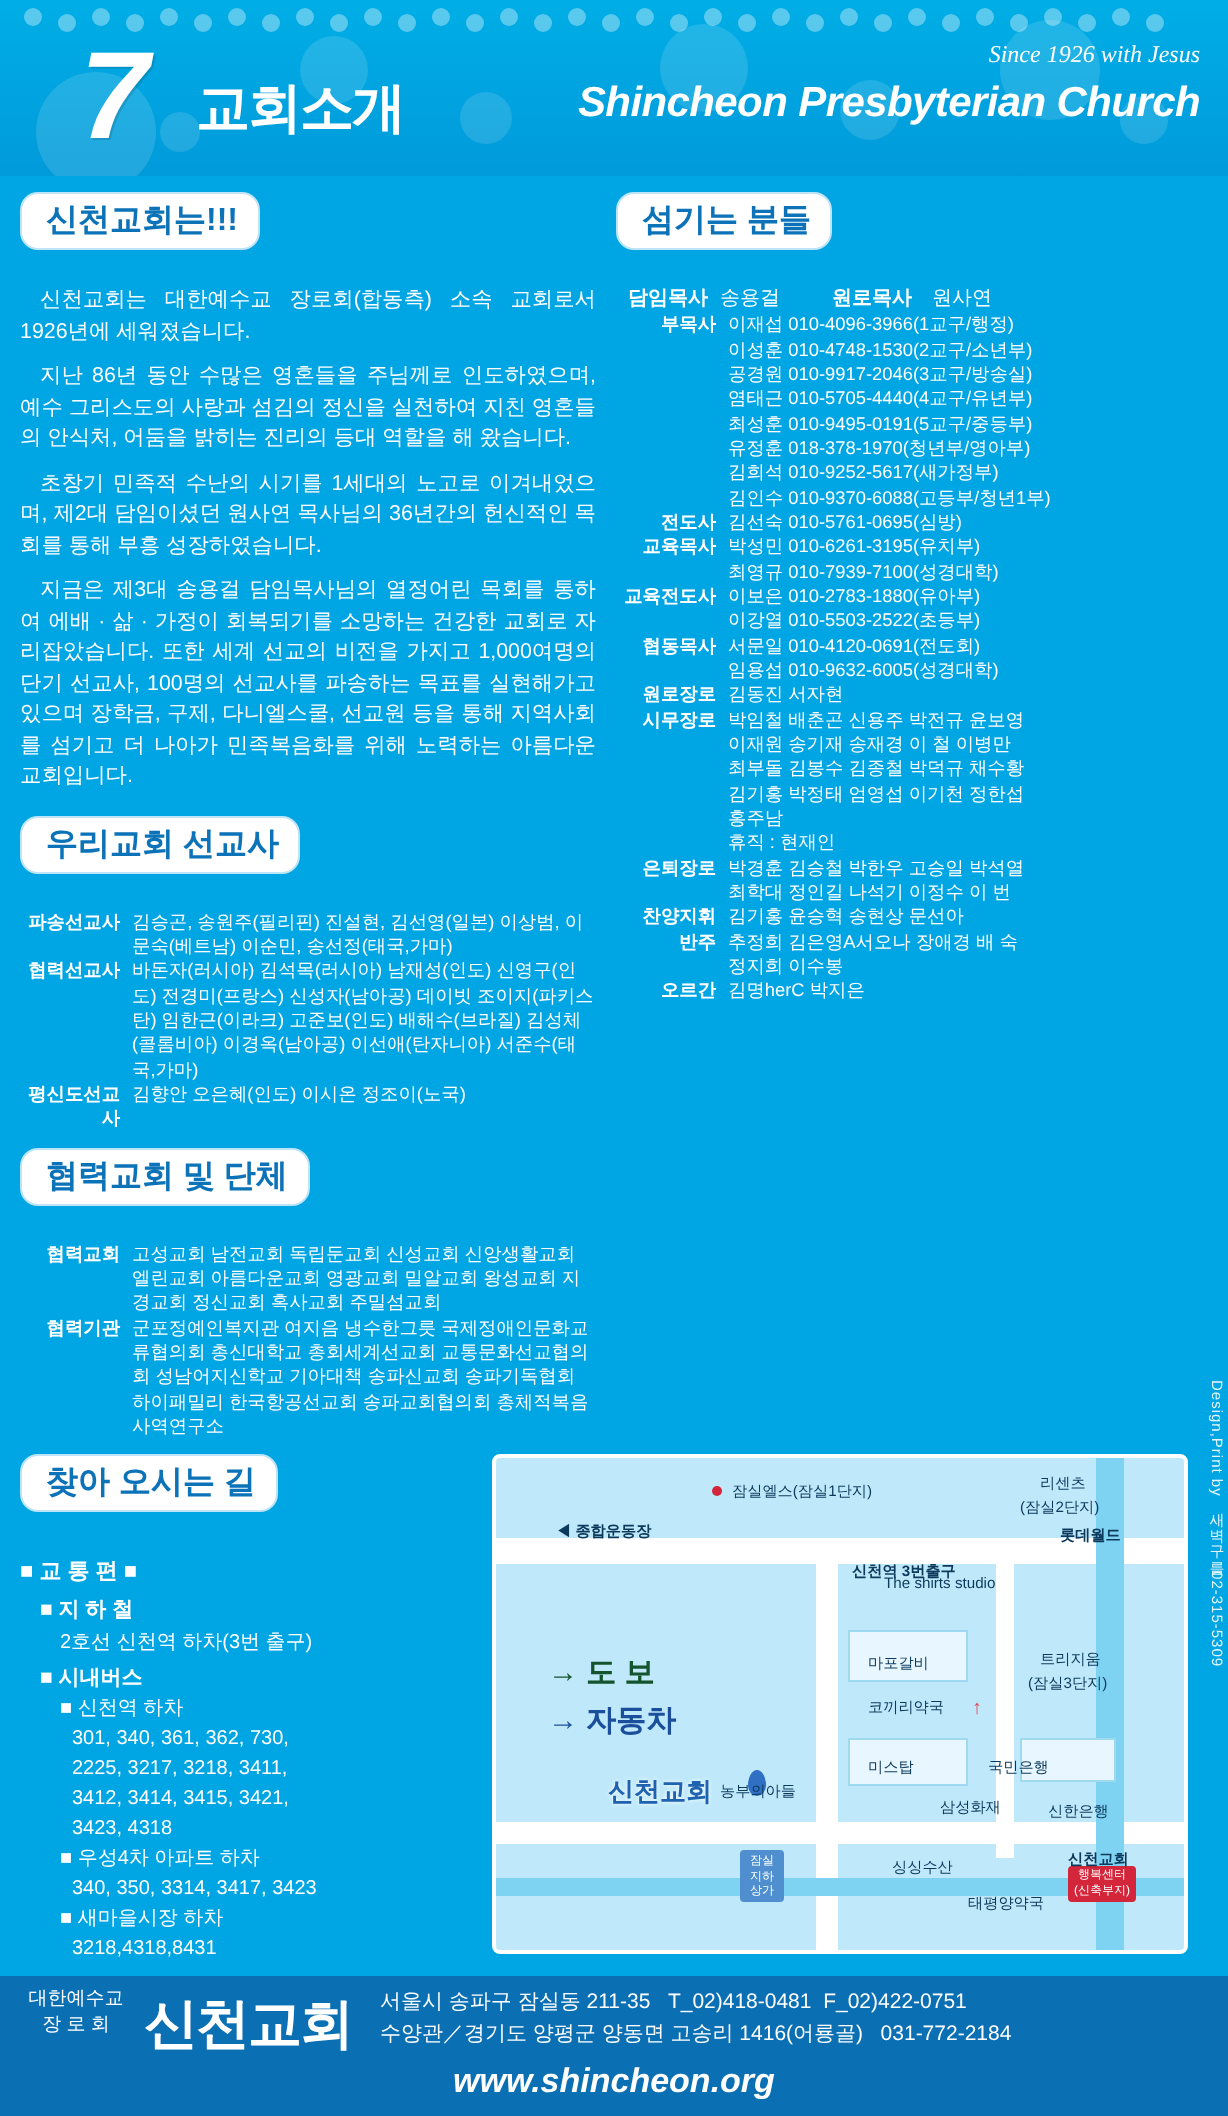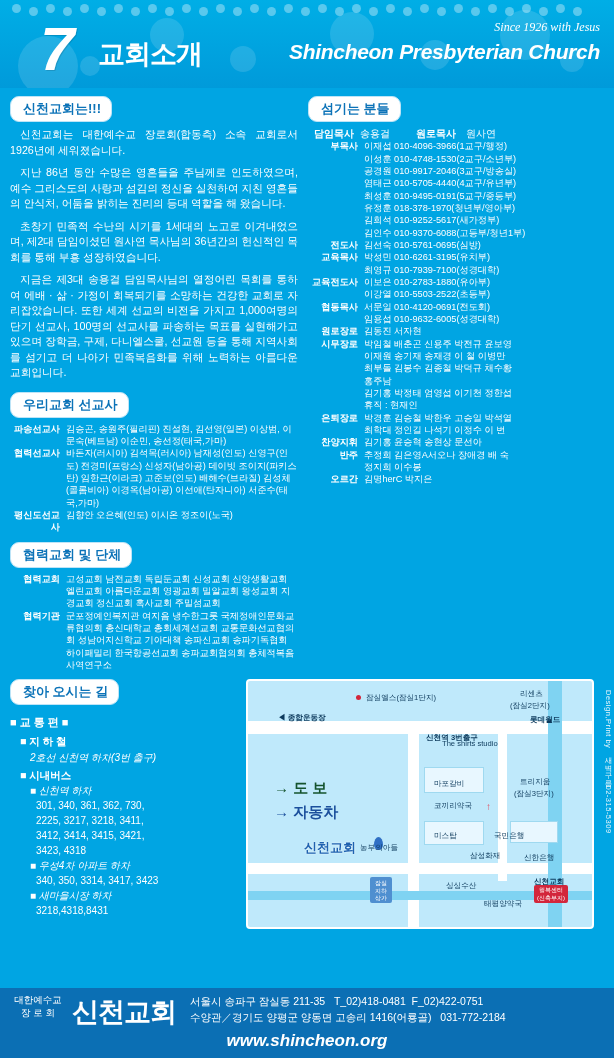--- a/index.html
+++ b/index.html
@@ -63,26 +63,26 @@
     padding: 8px 10px 0 10px;
     height: 900px;
   }
   .cols { display: flex; gap: 10px; }
   .col-l { width: 288px; }
   .col-r { width: 288px; }
 
   .sect-title {
     background: #ffffff;
     color: #0c73b8;
-    font-size: 13px;
+    font-size: 16px;
     font-weight: bold;
     padding: 3px 10px 3px 12px;
     border-radius: 9px;
     display: inline-block;
-    margin-bottom: 5px;
+    margin-bottom: 18px;
     border: 1px solid #bde4f7;
   }
 
   .para {
     color: #ffffff;
     font-size: 10.7px;
     line-height: 1.45;
     text-indent: 10px;
     margin-bottom: 7px;
     text-align: justify;
@@ -110,21 +110,21 @@
 
   
   .bottom {
     display: flex; gap: 8px; margin-top: 6px;
   }
   .dir { width: 228px; }
   .dir-list { color: #ffffff; font-size: 10px; line-height: 1.5; }
   .dir-h { font-weight: bold; font-size: 11px; margin: 4px 0 2px 0; }
   .dir-sub { font-weight: bold; font-size: 10.5px; margin-top: 3px; }
   .ind1 { padding-left: 10px; }
-  .ind2 { padding-left: 20px; font-style: italic; }
+  .ind2 { padding-left: 20px; }
   .ind3 { padding-left: 26px; }
 
   .mapbox {
     width: 348px; height: 250px;
     background: #bfe9fb;
     border: 2px solid #ffffff;
     border-radius: 4px;
     position: relative;
     overflow: hidden;
     font-size: 8px;
@@ -322,22 +322,22 @@
               <div class="val">
                 <div class="line">김동진  서자현</div>
               </div>
             </div>
             <div class="row small">
               <div class="lab">시무장로</div>
               <div class="val">
                 <div class="line">박임철  배춘곤  신용주  박전규  윤보영</div>
                 <div class="line">이재원  송기재  송재경  이  철   이병만</div>
                 <div class="line">최부돌  김봉수  김종철  박덕규  채수황</div>
+                <div class="line">김기홍  박정태  엄영섭  이기천  정한섭</div>
                 <div class="line">홍주남</div>
-                <div class="line">김기홍  박정태  엄영섭  이기천  정한섭</div>
                 <div class="line">휴직 : 현재인</div>
               </div>
             </div>
             <div class="row small">
               <div class="lab">은퇴장로</div>
               <div class="val">
                 <div class="line">박경훈  김승철  박한우  고승일  박석열</div>
                 <div class="line">최학대  정인길  나석기  이정수  이  번</div>
               </div>
             </div>

